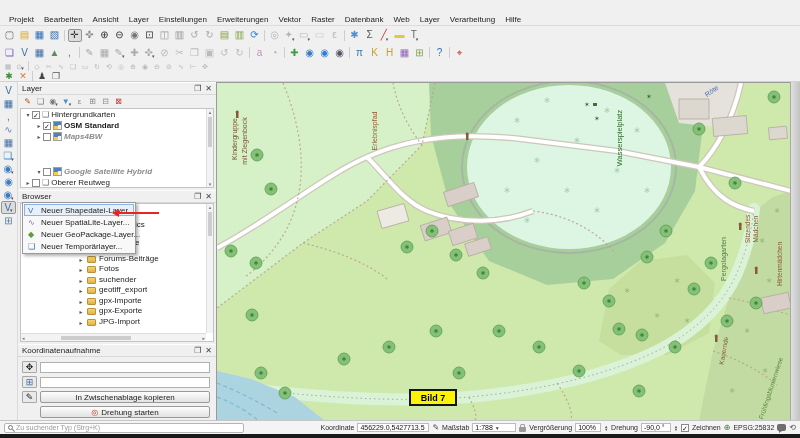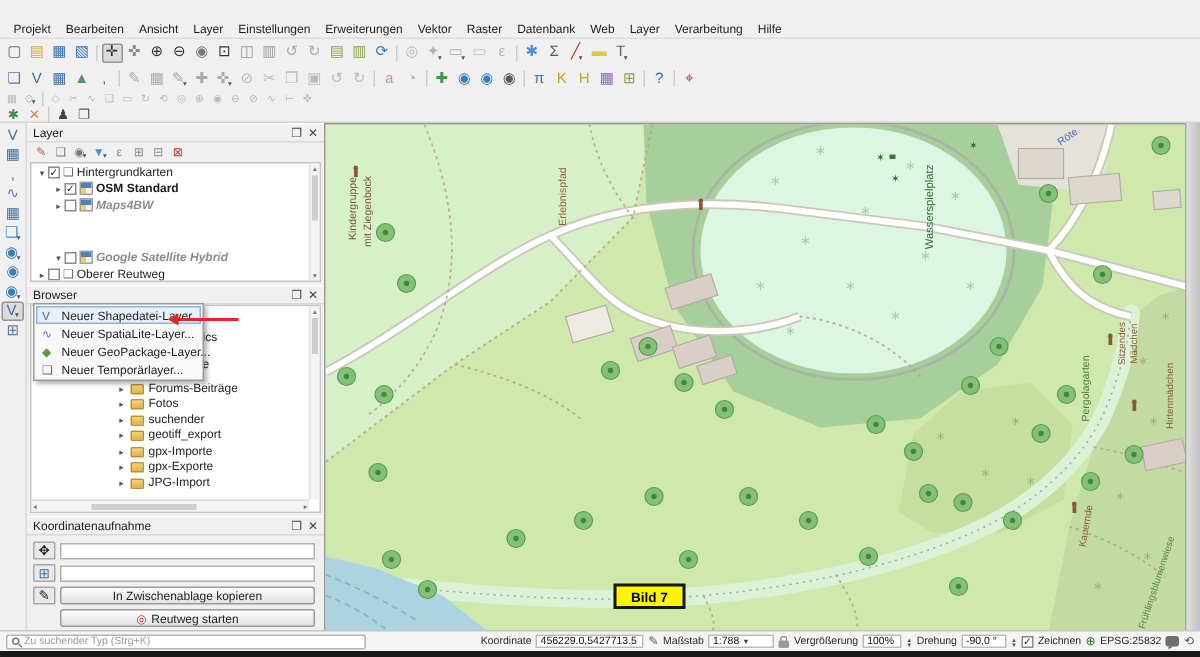--- a/index.html
+++ b/index.html
@@ -551,21 +551,21 @@
       </div>
       <div class="crow" style="top:47px">
         <span class="cico">✎</span>
         <span class="cbtn">
             <span>In Zwischenablage kopieren</span>
           </span>
       </div>
       <div class="crow" style="top:62px;padding-left:18px">
         <span class="cbtn">
             <span style="color:#c0392b;font-size:8px">◎</span>
-            <span>Reutweg starten</span>
+            <span>Drehung starten</span>
           </span>
       </div>
     </div>
 
   </div>
 
   <div class="map" id="mapwrap">
     <svg id="mapsvg" width="574" height="338" viewBox="0 0 574 338" xmlns="http://www.w3.org/2000/svg">
         <rect x="0" y="0" width="574" height="338" fill="#cfe8ac"></rect>
         <path d="M0,0 L218,0 L205,62 L150,118 L86,160 L0,225 Z" fill="#d6f0c8"></path>

